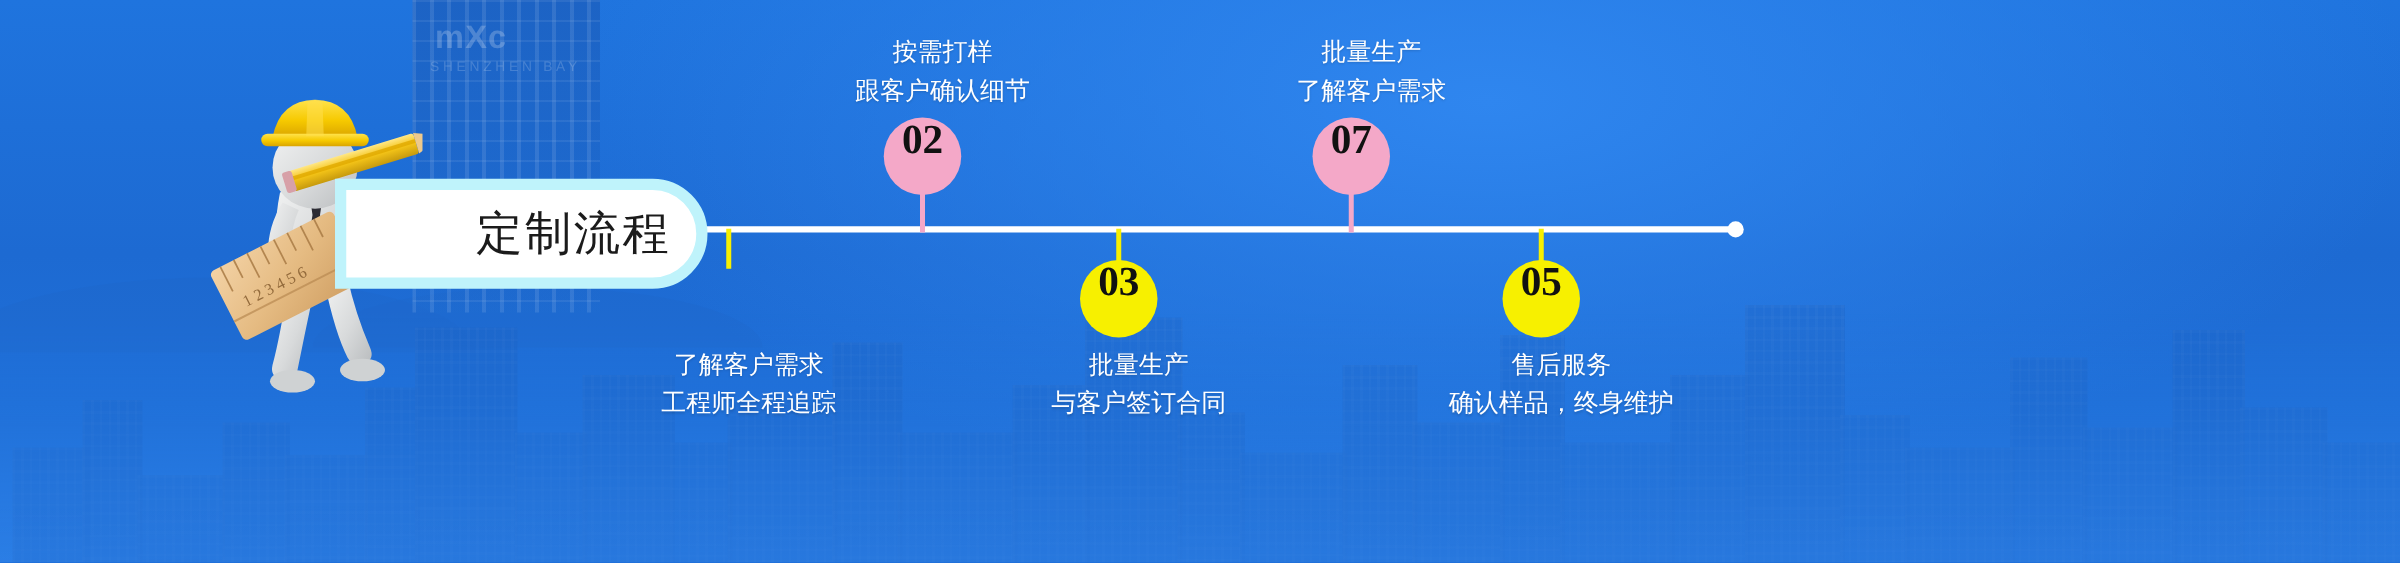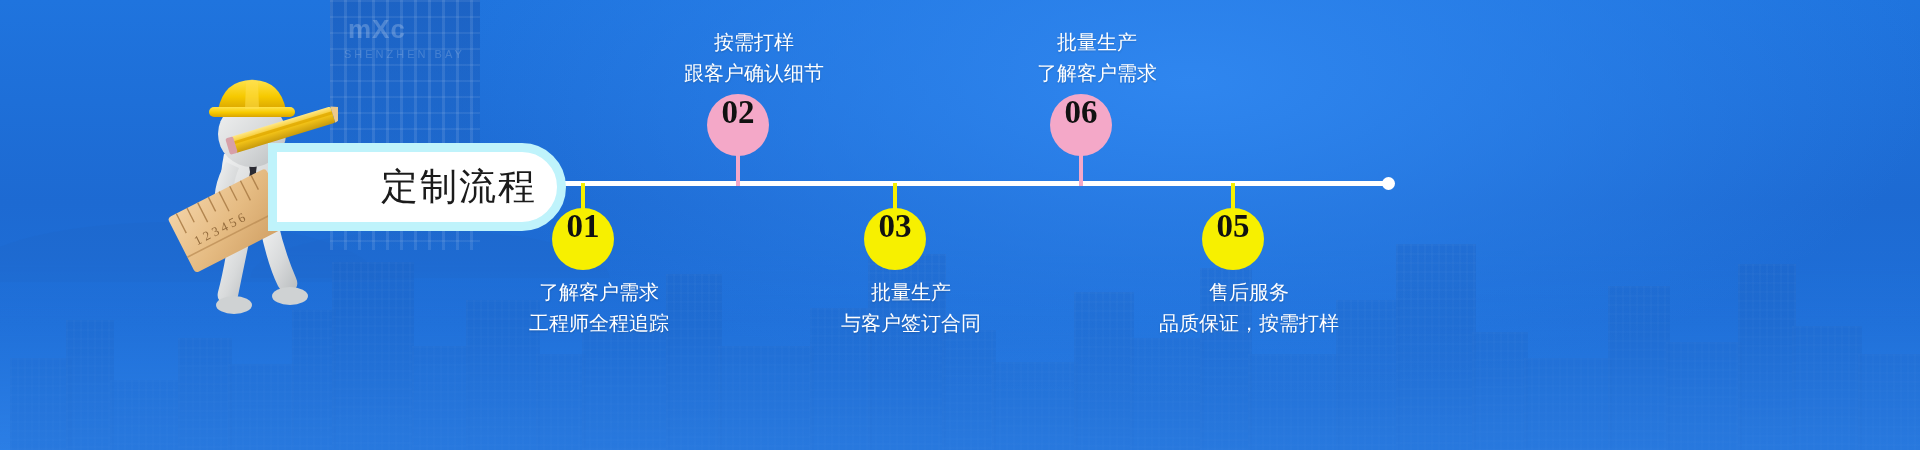--- a/index.html
+++ b/index.html
@@ -204,23 +204,20 @@
 
   <div class="axis"></div>
   <div class="axis-dot"></div>
 
   <div class="pill">
     <span class="pill-text">定制流程</span>
   </div>
 
   <div class="node below" style="left:583px;">
     <div class="stem" style="background:#f7f000;"></div>
-    <div class="circle" style="background:#f7f000;">
-      <span>01</span>
-    </div>
     <div class="lines">
       <div>了解客户需求</div>
       <div>工程师全程追踪</div>
     </div>
   </div>
 
   <div class="node above" style="left:738px;">
     <div class="stem" style="background:#f4a8c8;"></div>
     <div class="circle" style="background:#f4a8c8;">
       <span>02</span>
@@ -238,32 +235,32 @@
     </div>
     <div class="lines">
       <div>批量生产</div>
       <div>与客户签订合同</div>
     </div>
   </div>
 
   <div class="node above" style="left:1081px;">
     <div class="stem" style="background:#f4a8c8;"></div>
     <div class="circle" style="background:#f4a8c8;">
-      <span>06</span>
+      <span>07</span>
     </div>
     <div class="lines">
       <div>批量生产</div>
       <div>了解客户需求</div>
     </div>
   </div>
 
   <div class="node below" style="left:1233px;">
     <div class="stem" style="background:#f7f000;"></div>
     <div class="circle" style="background:#f7f000;">
       <span>05</span>
     </div>
     <div class="lines">
       <div>售后服务</div>
-      <div>品质保证，按需打样</div>
+      <div>确认样品，终身维护</div>
     </div>
   </div>
 
 </div>
 
 </body></html>

